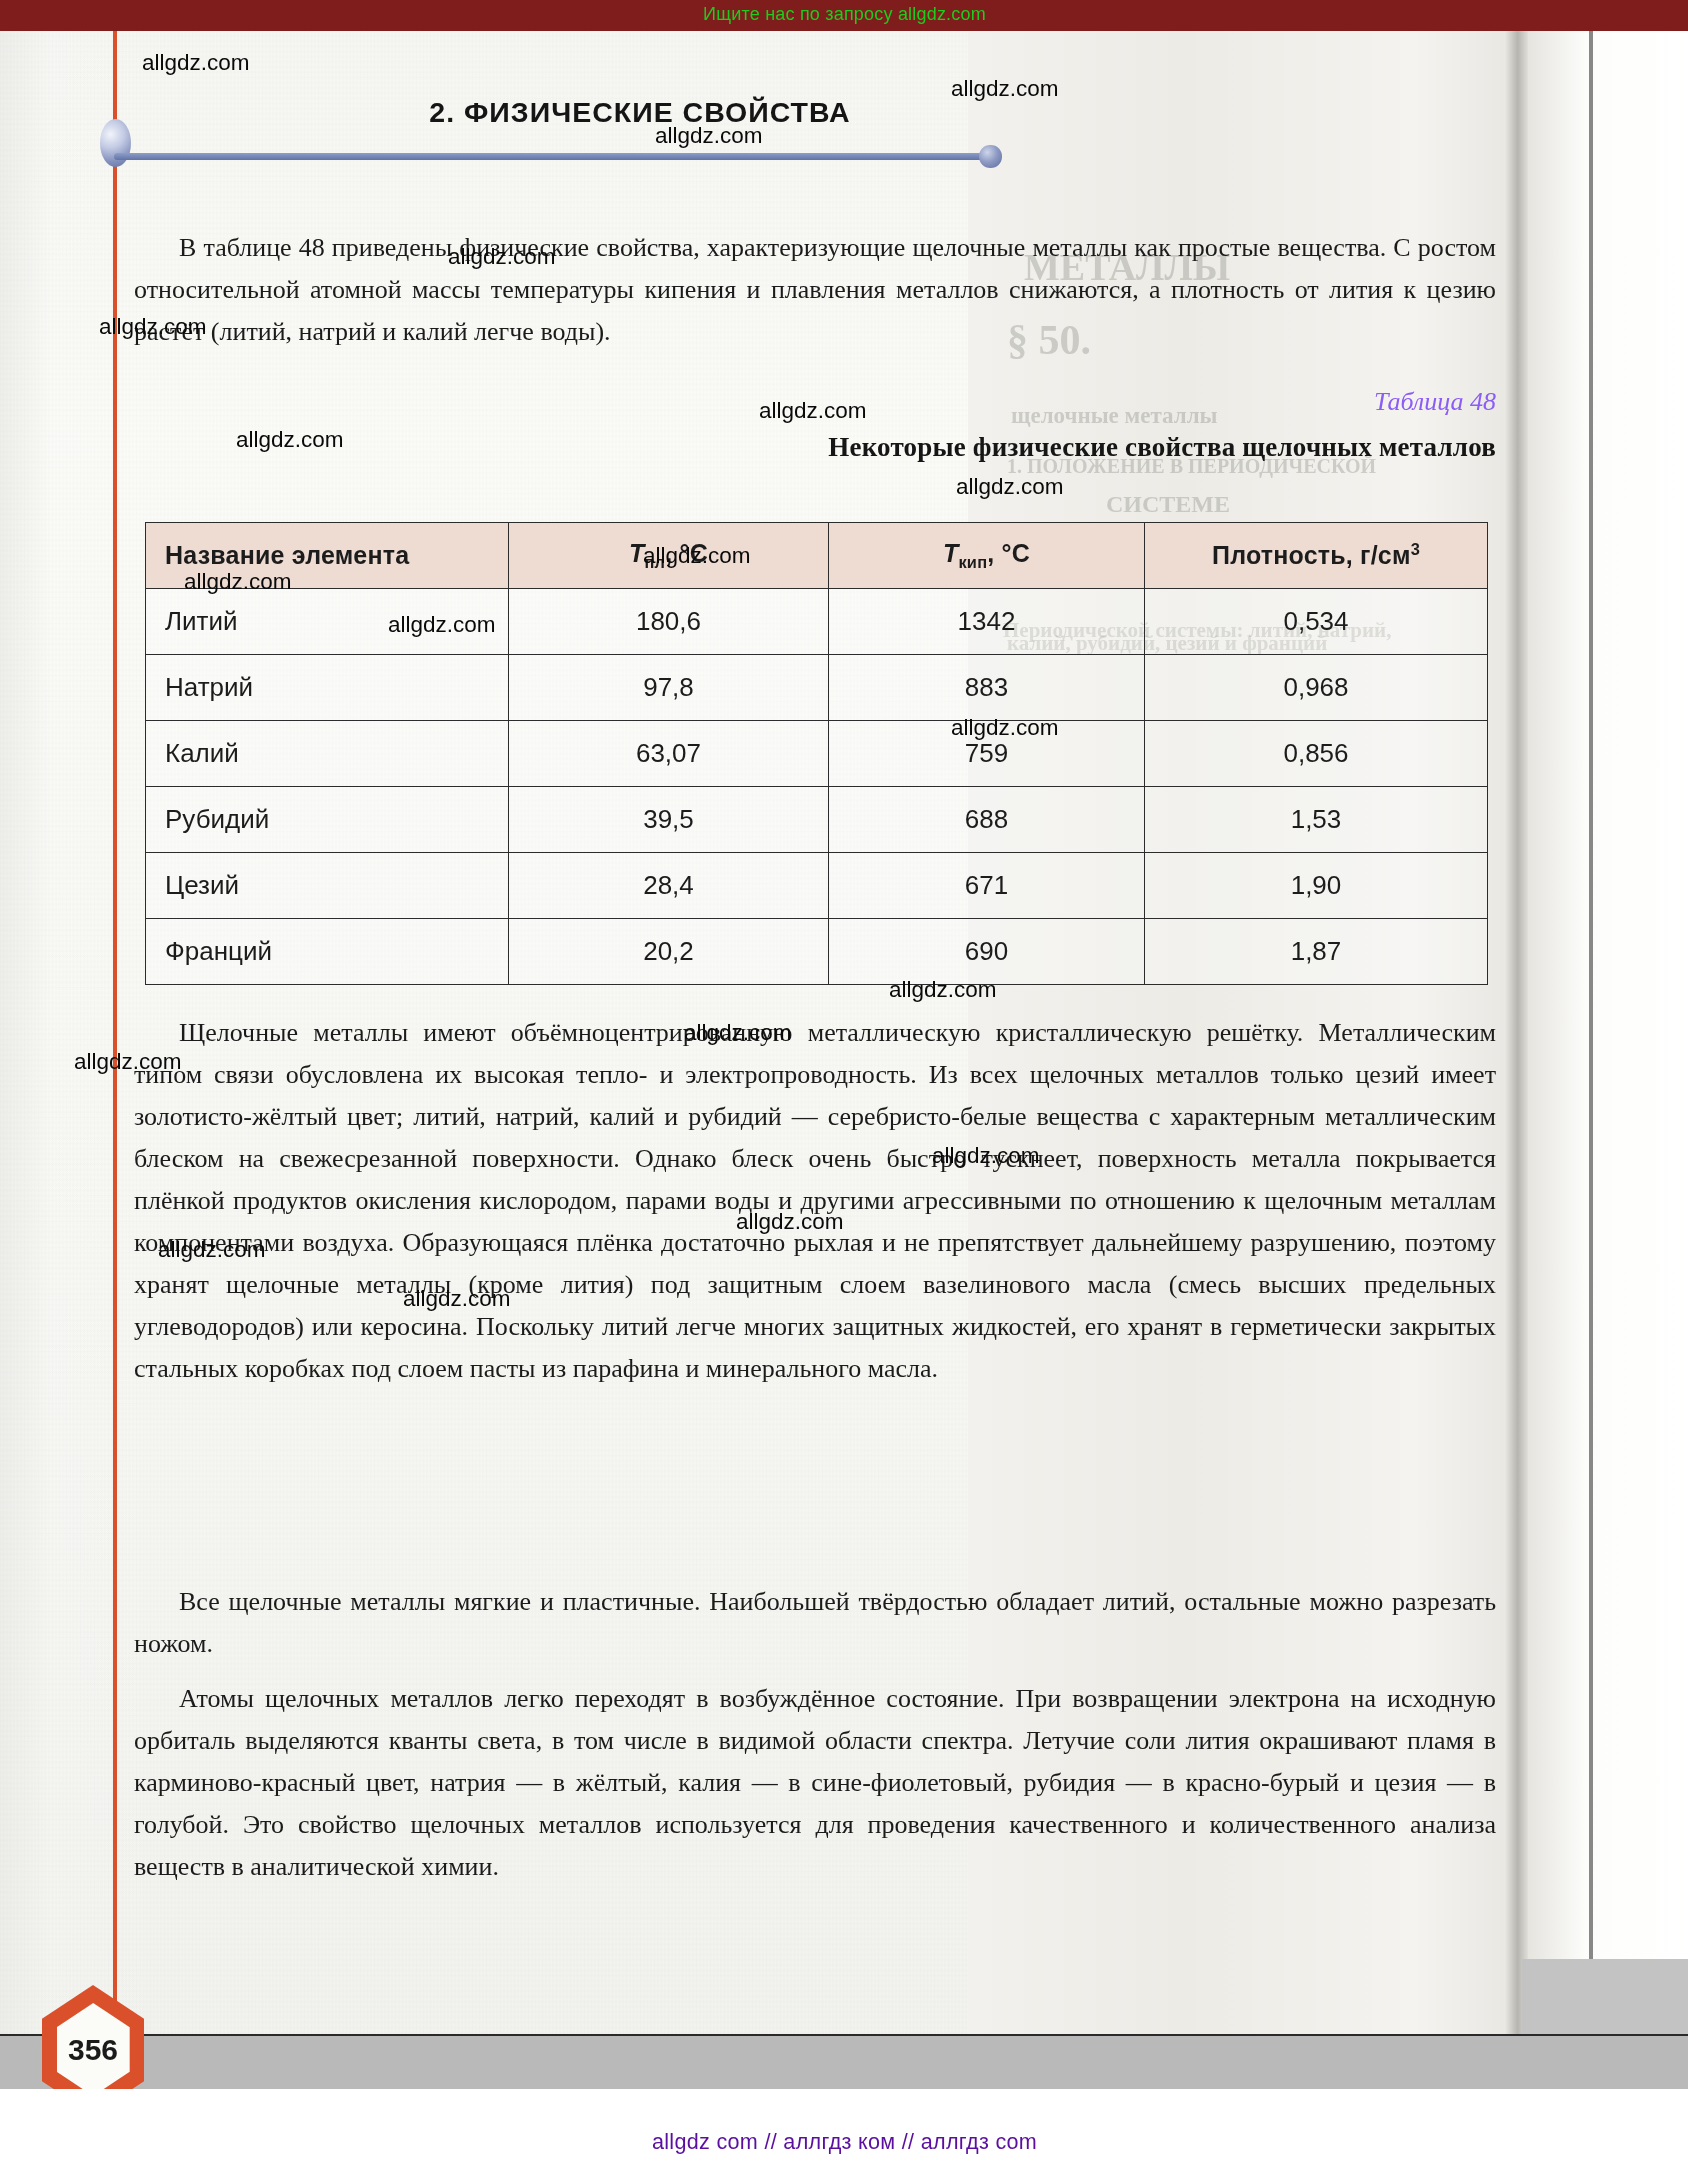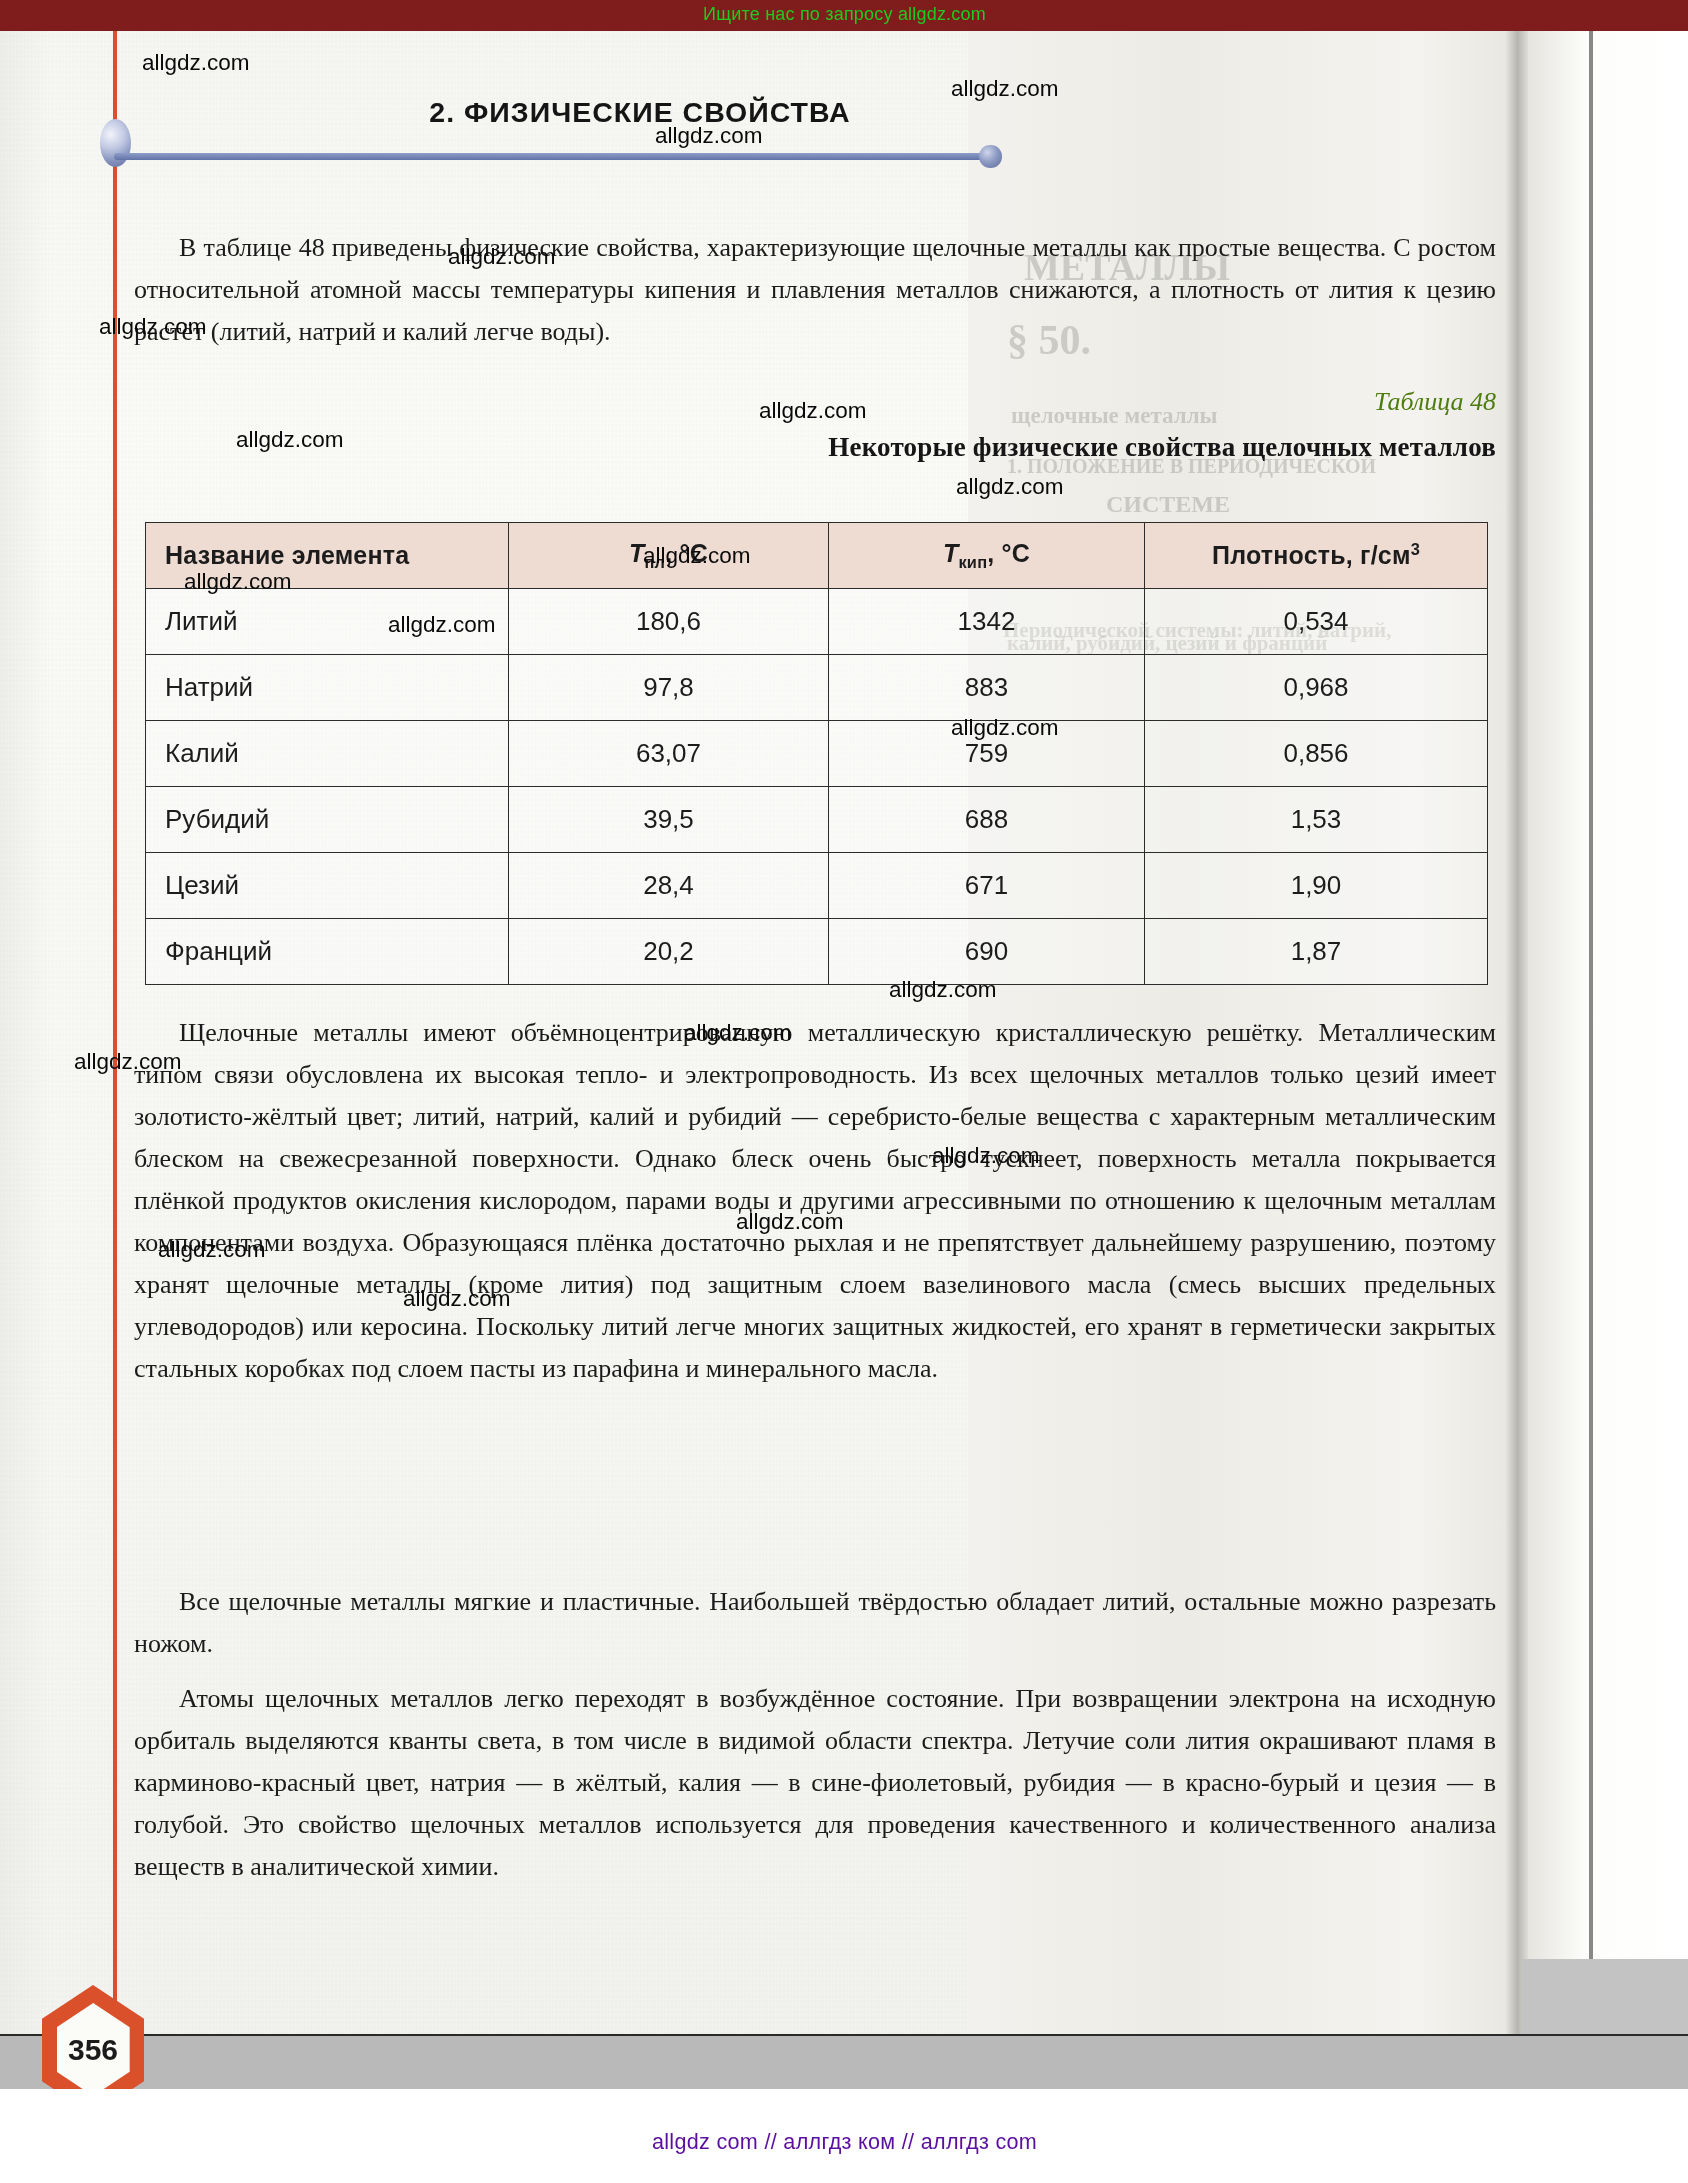--- a/index.html
+++ b/index.html
@@ -147,21 +147,21 @@
 
   .intro { top: 227px; }
 
   .tbl-caption-no {
     position: absolute;
     left: 134px; top: 387px; width: 1362px;
     text-align: right;
     font-family: "Liberation Serif", serif;
     font-style: italic;
     font-size: 26px;
-    color: #4d7c0f;
+    color: #8b5cf6;
   }
   .tbl-title {
     position: absolute;
     left: 134px; top: 432px; width: 1362px;
     text-align: right;
     font-family: "Liberation Serif", serif;
     font-weight: bold;
     font-size: 27px;
     color: #161616;
     letter-spacing: 0.2px;

